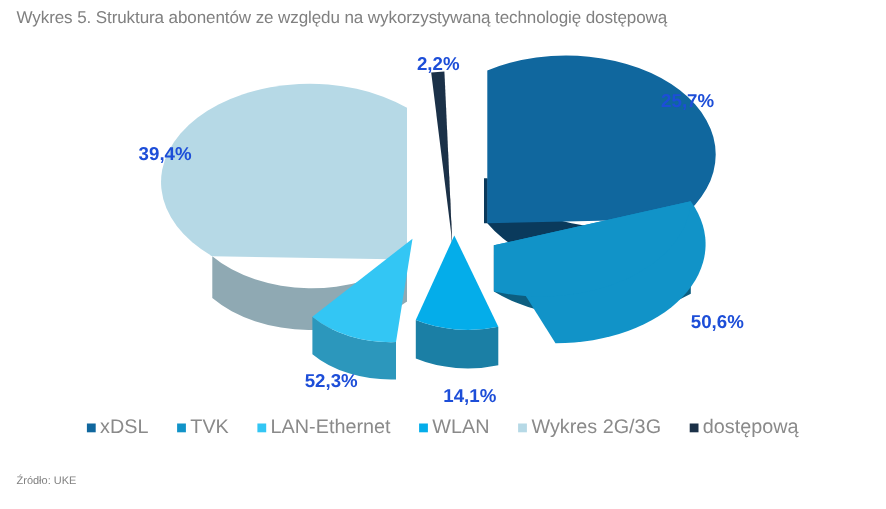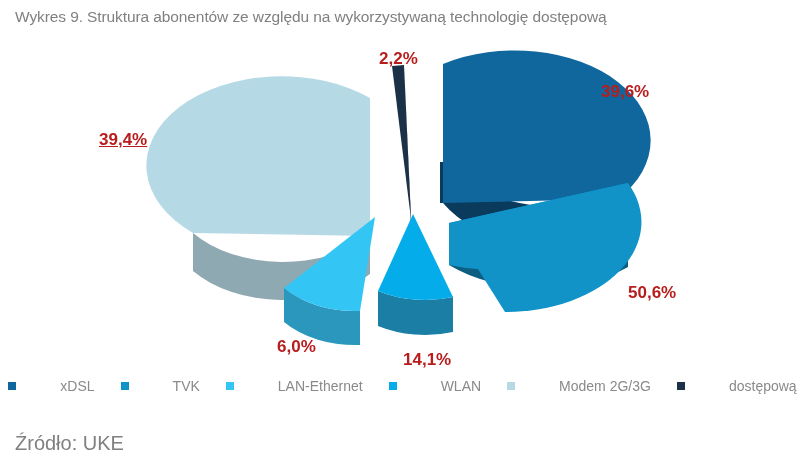--- a/index.html
+++ b/index.html
@@ -25,21 +25,21 @@
     width:805px; height:330px;
   }
   #pie-svg{
     position:absolute;
     left:0; top:0;
   }
   .pct-label{
     position:absolute;
     font-size:17px;
     font-weight:bold;
-    color:#b91c1c;
+    color:#1d4ed8;
     white-space:nowrap;
   }
   #legend{
     position:absolute;
     left:0; top:378px;
     width:805px;
     display:flex;
     justify-content:center;
     align-items:center;
     gap:26px;
@@ -48,37 +48,36 @@
     display:flex;
     align-items:center;
     gap:4px;
   }
   .legend-swatch{
     width:8px;height:8px;
     display:inline-block;
     flex:0 0 auto;
   }
   .legend-label{
-    font-size:14px;
+    font-size:18px;
     color:#8a8a8a;
     white-space:nowrap;
-    margin-left:40px;
   }
   #source-note{
     position:absolute;
     left:15px; top:432px;
-    font-size:20px;
+    font-size:10px;
     color:#808080;
     white-space:nowrap;
   }
 </style>
 </head>
 <body>
 
-<div id="chart-title">Wykres 9. Struktura abonentów ze względu na wykorzystywaną technologię dostępową</div>
+<div id="chart-title">Wykres 5. Struktura abonentów ze względu na wykorzystywaną technologię dostępową</div>
 
 <div id="plot-area">
 
   <svg id="pie-svg" width="805" height="330" viewBox="0 0 805 330">
     <defs></defs>
 
     <g>
 
       <path fill="#8fa9b3" d="M 193 193
                A 115 76 0 0 0 370 196
@@ -160,29 +159,29 @@
                A 92 62 0 0 1 284 282
                Z"></path>
       <path fill="#33c6f4" d="M 375 177
                L 284 248
                A 92 62 0 0 0 360 271
                Z"></path>
     </g>
 
   </svg>
 
-  <div class="pct-label" style="left:601px;top:42px;">39,6%</div>
+  <div class="pct-label" style="left:601px;top:42px;">25,7%</div>
 
   <div class="pct-label" style="left:628px;top:243px;">50,6%</div>
 
-  <div class="pct-label" style="left:277px;top:297px;">6,0%</div>
+  <div class="pct-label" style="left:277px;top:297px;">52,3%</div>
 
   <div class="pct-label" style="left:403px;top:310px;">14,1%</div>
 
-  <div class="pct-label" style="left:99px;top:90px;text-decoration:underline;">39,4%</div>
+  <div class="pct-label" style="left:126px;top:90px;">39,4%</div>
 
   <div class="pct-label" style="left:379px;top:9px;">2,2%</div>
 </div>
 
 <div id="legend">
 
   <div class="legend-item">
     <span class="legend-swatch" style="background:#10679e"></span>
     <span class="legend-label">xDSL</span>
   </div>
@@ -197,21 +196,21 @@
     <span class="legend-label">LAN-Ethernet</span>
   </div>
 
   <div class="legend-item">
     <span class="legend-swatch" style="background:#04adea"></span>
     <span class="legend-label">WLAN</span>
   </div>
 
   <div class="legend-item">
     <span class="legend-swatch" style="background:#b6d9e6"></span>
-    <span class="legend-label">Modem 2G/3G</span>
+    <span class="legend-label">Wykres 2G/3G</span>
   </div>
 
   <div class="legend-item">
     <span class="legend-swatch" style="background:#1b3148"></span>
     <span class="legend-label">dostępową</span>
   </div>
 
 </div>
 
 <div id="source-note">Źródło: UKE</div>

